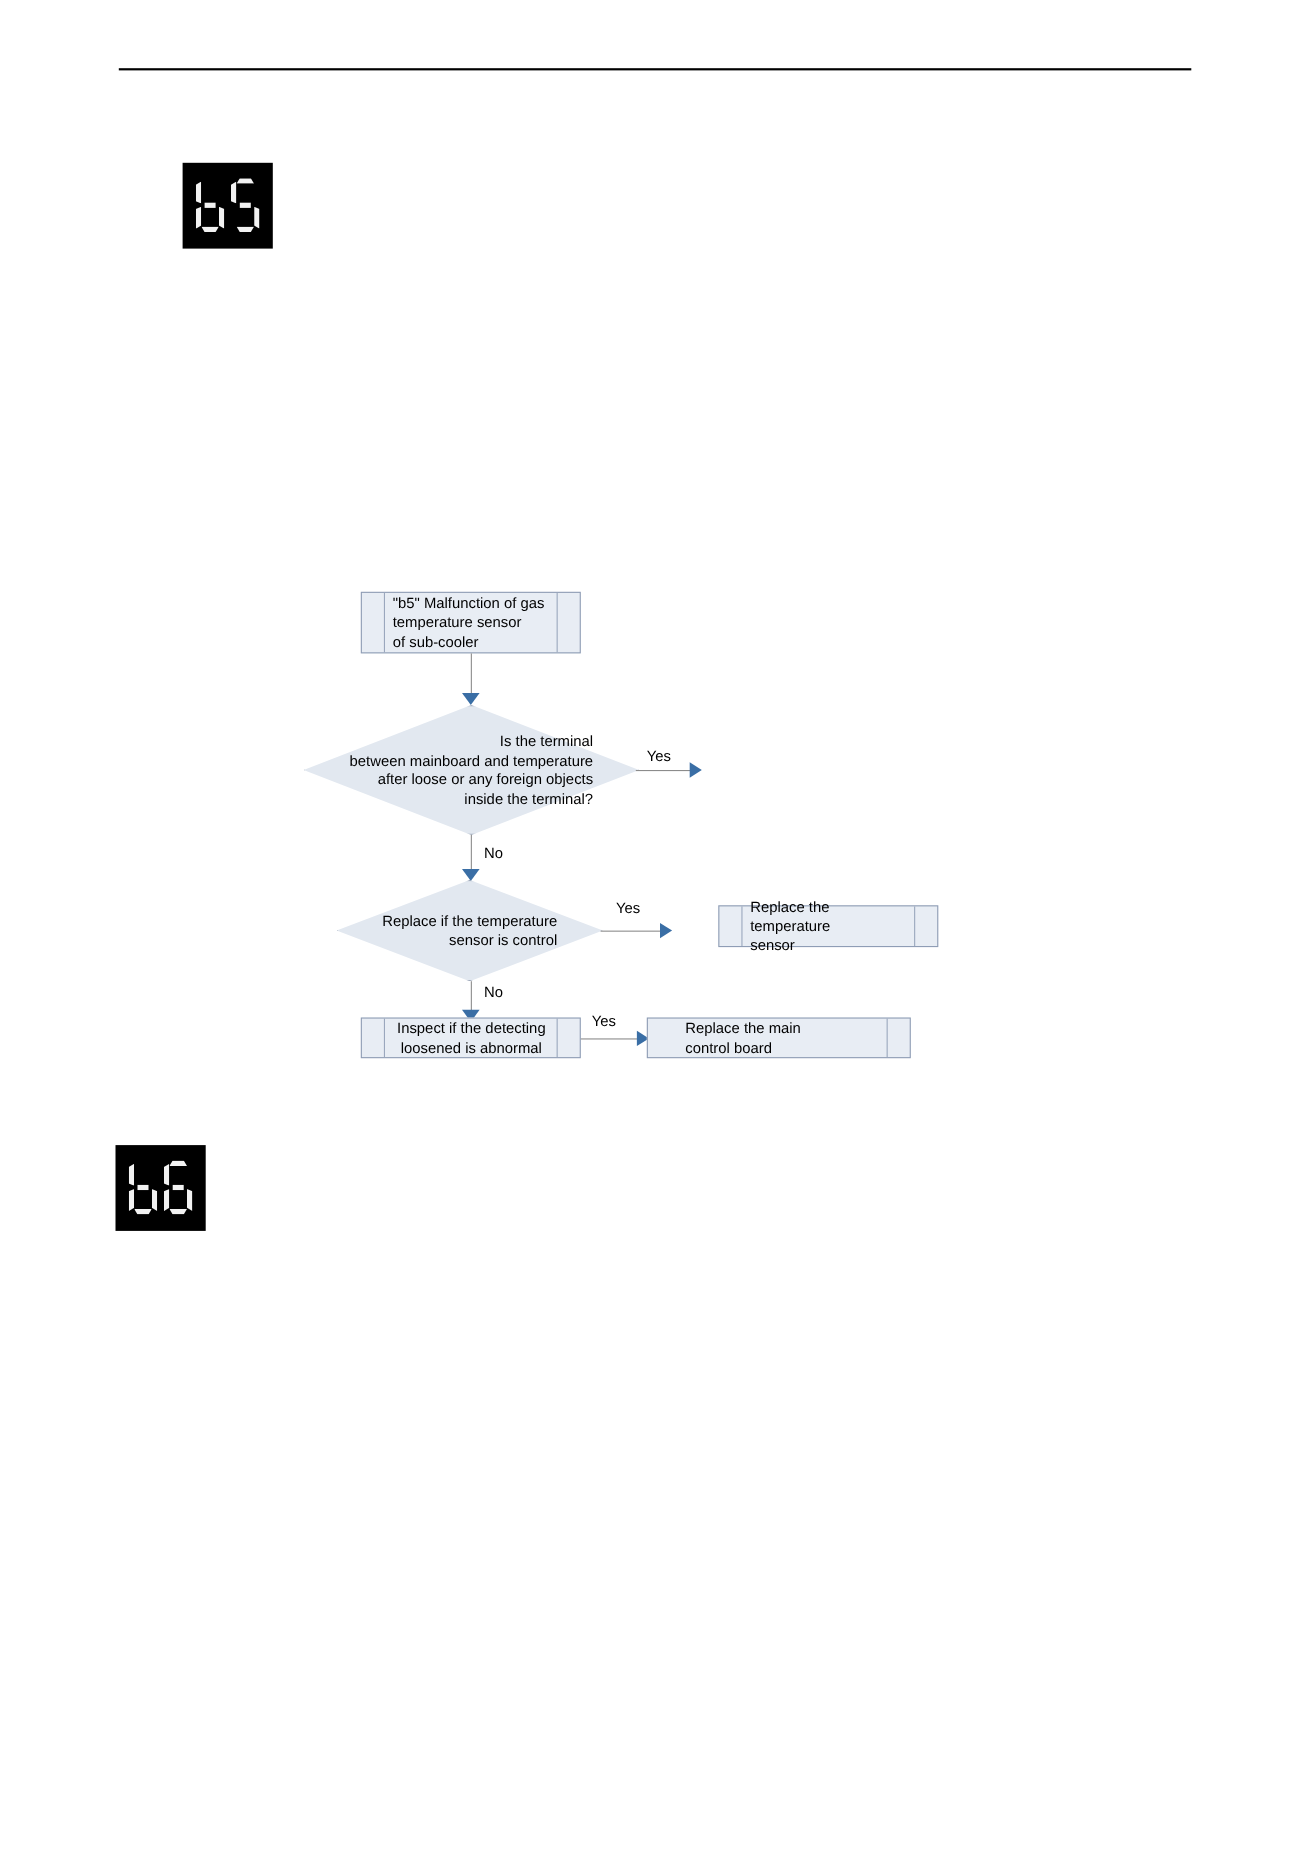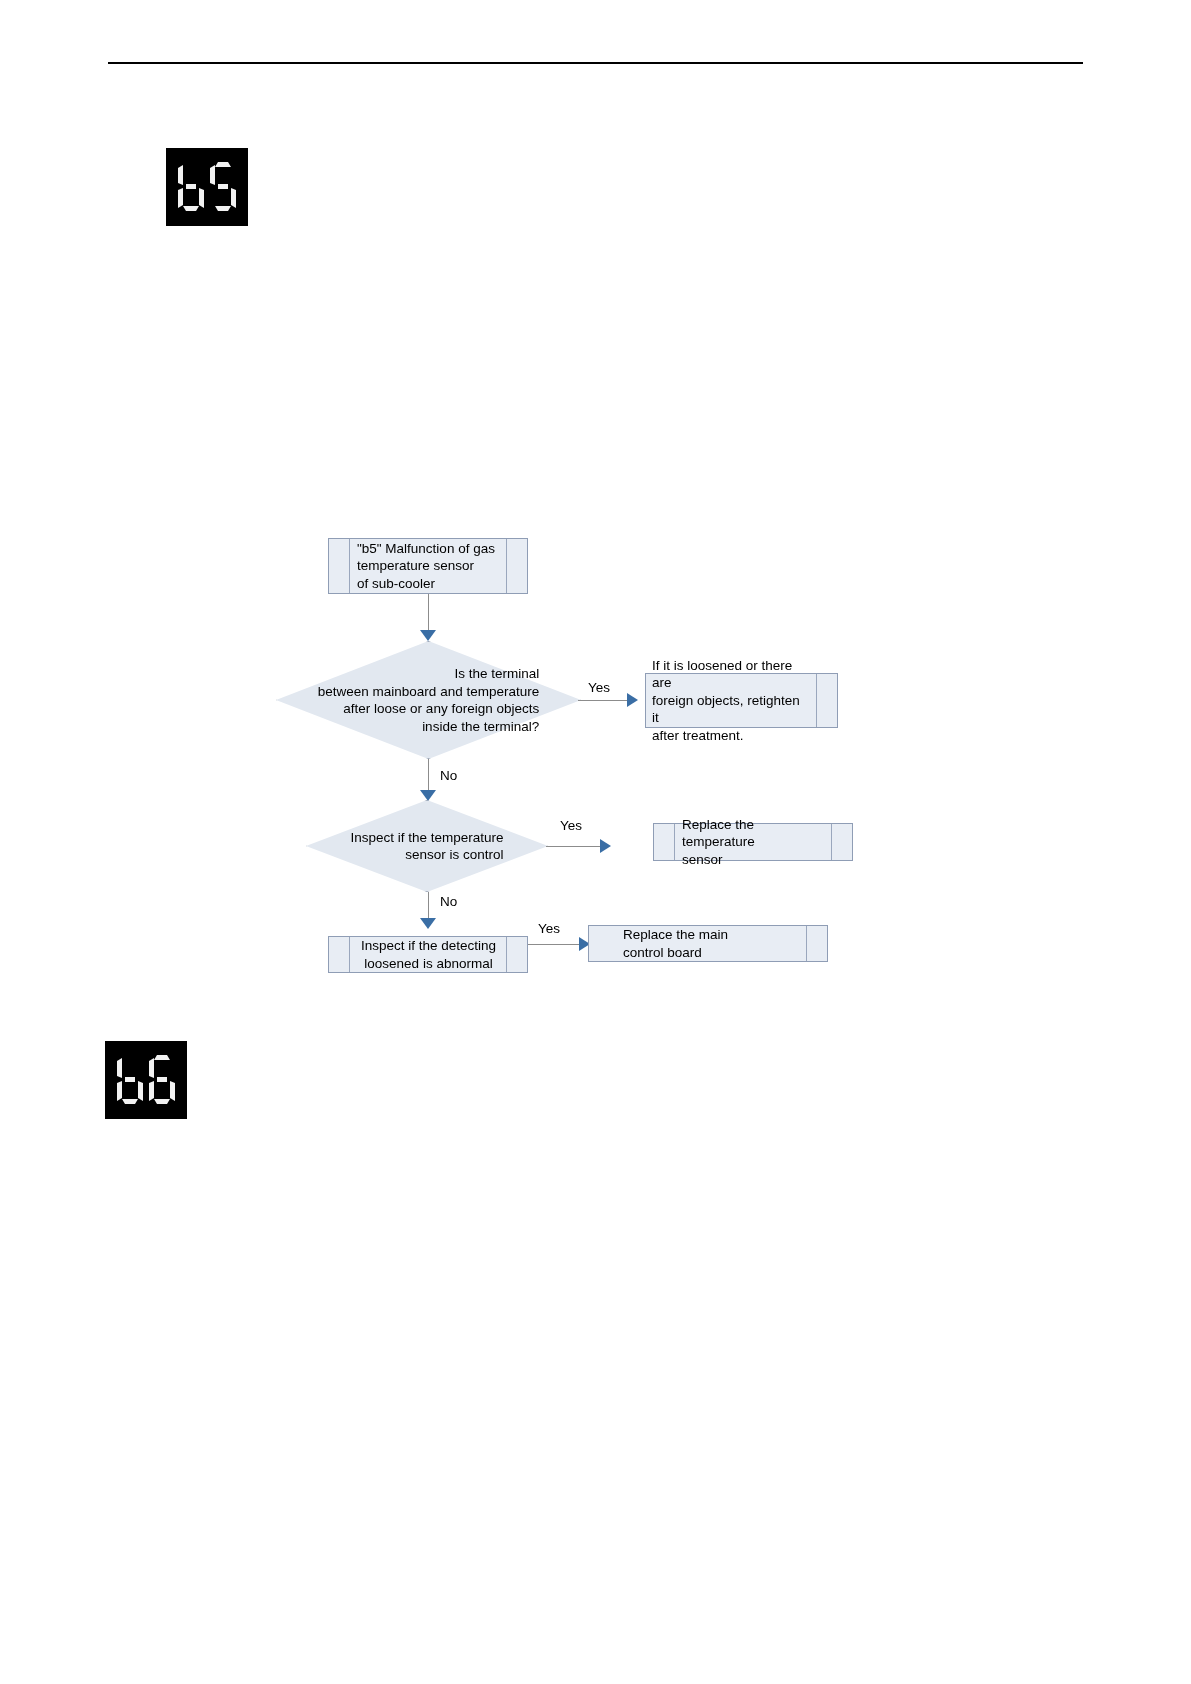--- a/index.html
+++ b/index.html
@@ -233,38 +233,30 @@
         <span>after loose or any foreign objects</span><br>
         <span>inside the terminal?</span>
       </div>
     </div>
   </div>
 
   <div class="line-h" style="left:578px; top:700px; width:50px;"></div>
   <div class="arrow-right" style="left:627px; top:693px;"></div>
   <div class="edge-label" style="left:588px; top:680px;">Yes</div>
 
-  <div class="fc-node box" style="left:645px; top:673px; width:193px; height:55px;">
-    <span class="txt" style="padding-left:6px;">
-      <span>If it is loosened or there are</span><br>
-      <span>foreign objects, retighten it</span><br>
-      <span>after treatment.</span>
-    </span>
-    <span class="gutter-right"></span>
-  </div>
 
   <div class="line-v" style="left:428px; top:759px; height:35px;"></div>
   <div class="arrow-down" style="left:420px; top:790px;"></div>
   <div class="edge-label" style="left:440px; top:768px;">No</div>
 
   <div class="diamond" style="left:306px; top:800px; width:242px; height:92px;">
     <div class="shape"></div>
     <div class="dtxt">
       <div>
-        <span>Inspect if the temperature</span><br>
+        <span>Replace if the temperature</span><br>
         <span>sensor is control</span>
       </div>
     </div>
   </div>
 
   <div class="line-h" style="left:546px; top:846px; width:55px;"></div>
   <div class="arrow-right" style="left:600px; top:839px;"></div>
   <div class="edge-label" style="left:560px; top:818px;">Yes</div>
 
   <div class="fc-node box" style="left:608px; top:823px; width:200px; height:38px;margin-left:45px;">
@@ -273,21 +265,21 @@
       <span>Replace the temperature</span><br>
       <span>sensor</span>
     </span>
     <span class="gutter-right"></span>
   </div>
 
   <div class="line-v" style="left:428px; top:892px; height:32px;"></div>
   <div class="arrow-down" style="left:420px; top:918px;"></div>
   <div class="edge-label" style="left:440px; top:894px;">No</div>
 
-  <div class="fc-node box" style="left:328px; top:925px; width:200px; height:37px;margin-top:11px;">
+  <div class="fc-node box" style="left:328px; top:925px; width:200px; height:37px;">
     <span class="gutter"></span>
     <span class="txt" style="text-align:center;">
       <span>Inspect if the detecting</span><br>
       <span>loosened is abnormal</span>
     </span>
     <span class="gutter-right"></span>
   </div>
 
   <div class="line-h" style="left:528px; top:944px; width:52px;"></div>
   <div class="arrow-right" style="left:579px; top:937px;"></div>

